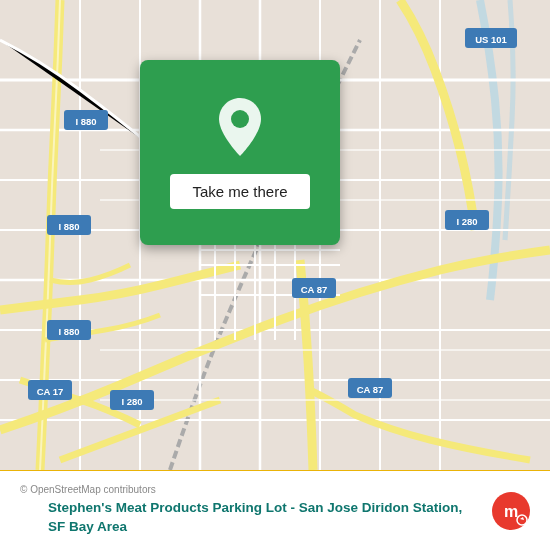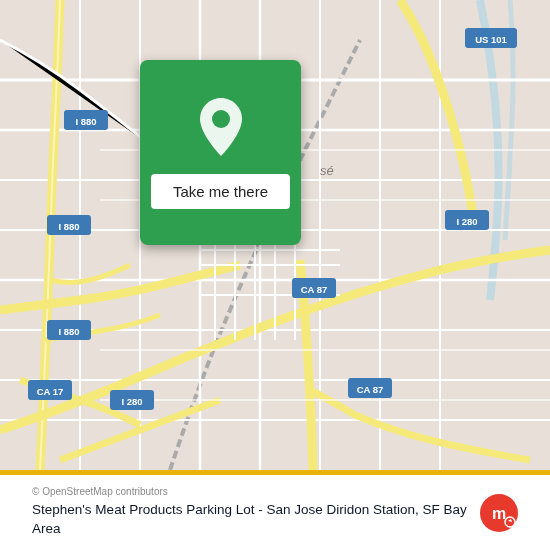--- a/index.html
+++ b/index.html
@@ -25,21 +25,21 @@
       height: 100%;
       position: absolute;
       top: 0; left: 0;
     }
 
     
     .location-card {
       position: absolute;
       top: 60px;
       left: 140px;
-      width: 161px;
+      width: 200px;
       height: 185px;
       background-color: #2e9e4f;
       border-radius: 8px;
       display: flex;
       flex-direction: column;
       align-items: center;
       justify-content: center;
       box-shadow: 0 4px 12px rgba(0,0,0,0.35);
     }
 
@@ -62,41 +62,42 @@
     }
 
     
     #info-bar {
       width: 550px;
       height: 80px;
       background: white;
       display: flex;
       align-items: center;
       justify-content: space-between;
-      padding: 10px 32px;
-      border-top: 5px solid #eab308;
+      padding: 10px 20px;
+      border-top: 1px solid #eab308;
     }
 
     .info-left {
       display: flex;
       flex-direction: column;
       flex: 1;
     }
 
     .copyright-text {
       font-size: 10px;
       color: #888;
       margin-bottom: 4px;
     }
 
     .location-title {
       font-size: 13.5px;
-      color: #0f172a;
-      font-weight: 400;
+      color: #0f766e;
+      font-weight: 700;
       line-height: 1.4;
+      margin-left: 28px;
     }
 
     .moovit-logo {
       display: flex;
       align-items: center;
       margin-left: 12px;
       flex-shrink: 0;
     }
 
     .moovit-icon {

